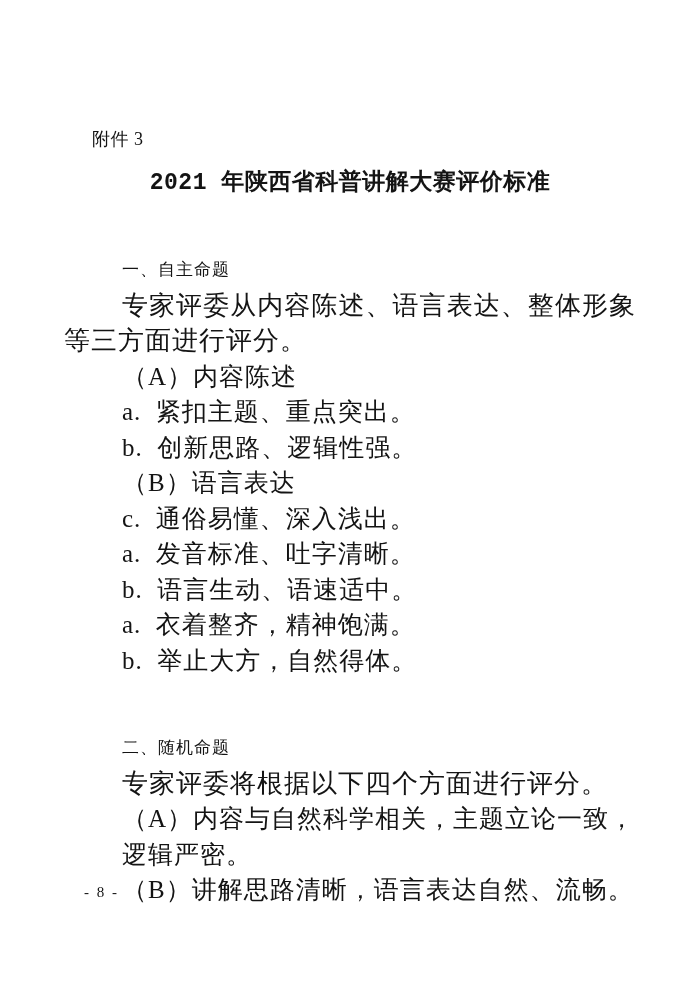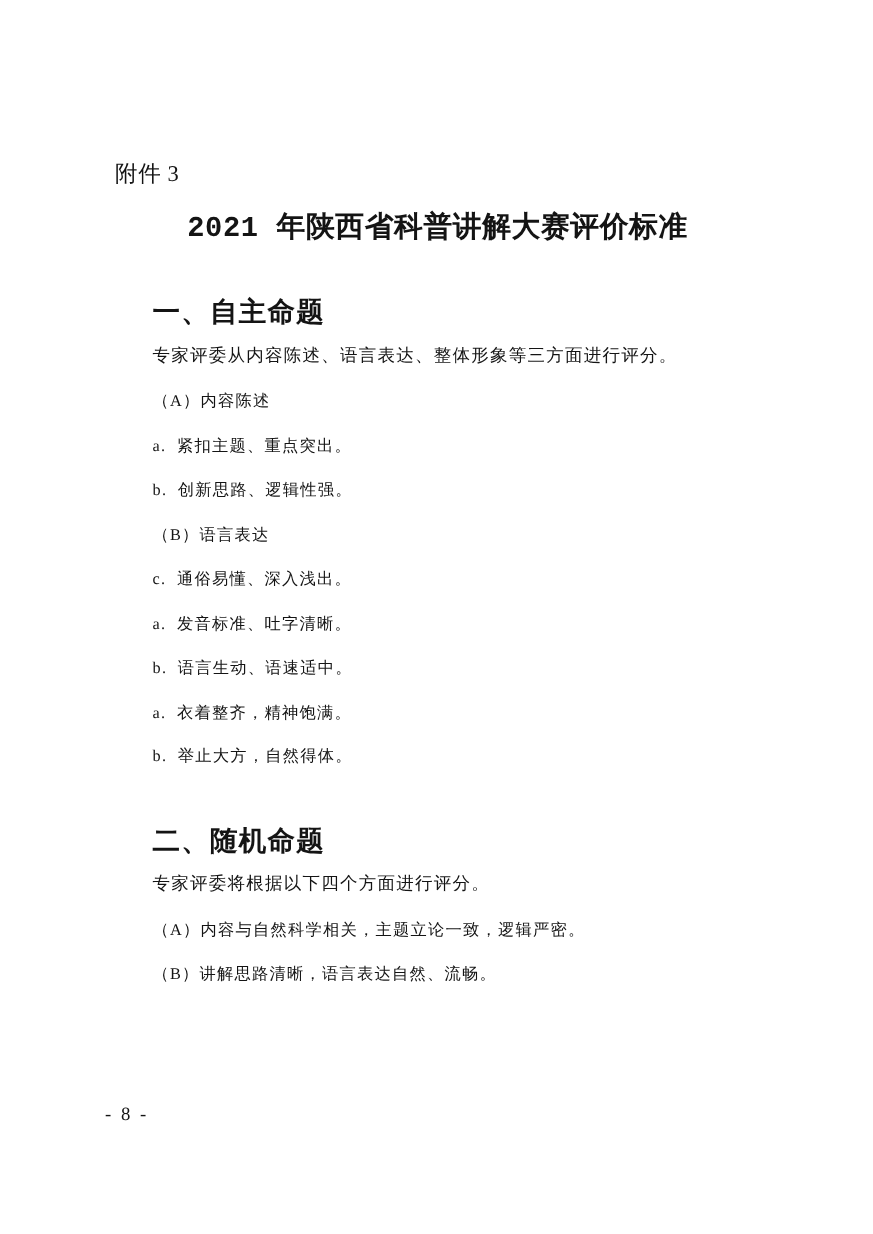--- a/index.html
+++ b/index.html
@@ -24,38 +24,38 @@
   .doc-title {
     margin-top: 14px;
     text-align: center;
     font-size: 23px;
     font-weight: bold;
     line-height: 34px;
     letter-spacing: 0.5px;
     font-family: Liberation Mono, monospace;
   }
   .section-heading {
-    margin-top: 32px;
+    margin-top: 52px;
     padding-left: 58px;
-    font-size: 22px;
-    font-weight: bold;
+    font-size: 17px;
+    font-weight: normal;
     line-height: 35.5px;
     letter-spacing: 1px;
     font-family: "Liberation Sans", sans-serif;
   }
   .intro {
     margin: 0;
-    font-size: 14px;
+    font-size: 26px;
     line-height: 35.5px;
     letter-spacing: 1px;
     text-indent: 58px;
     text-align: justify;
   }
   .doc-line {
-    font-size: 13px;
+    font-size: 25px;
     line-height: 35.5px;
     letter-spacing: 1px;
     padding-left: 58px;
     white-space: pre-wrap;
   }
   .page-number {
     position: absolute;
     left: 84px;
     top: 884px;
     font-size: 15px;

